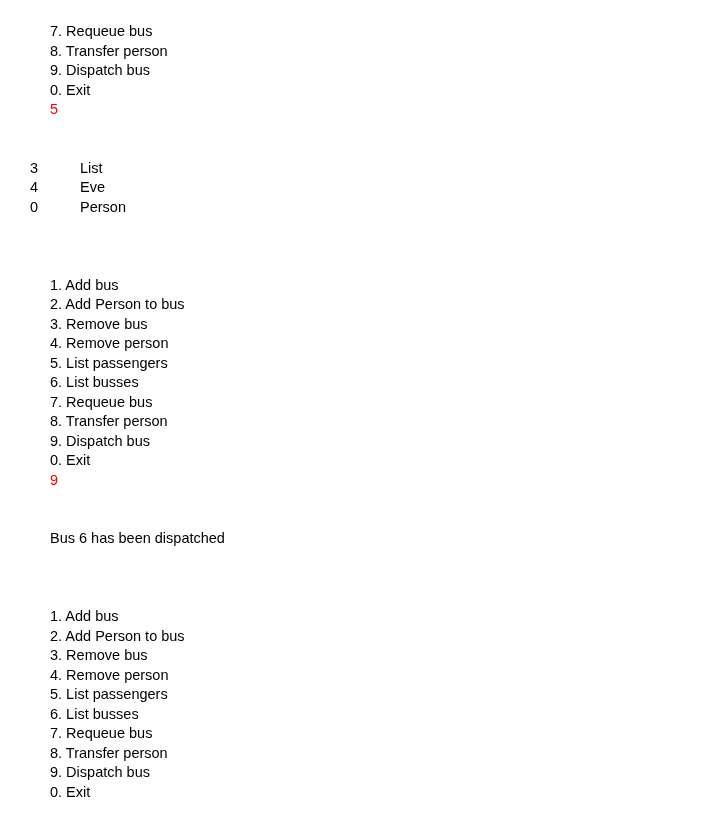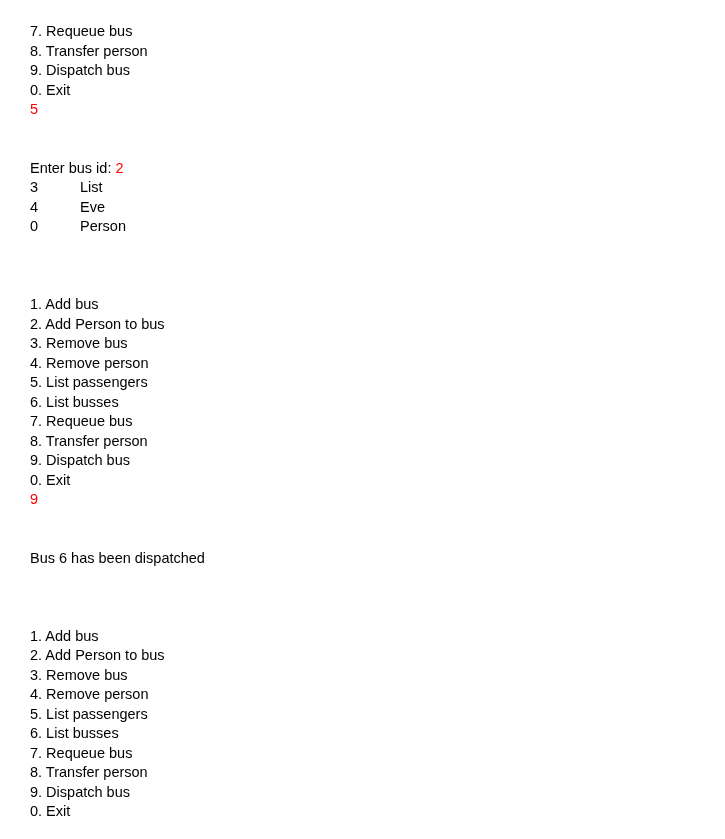--- a/index.html
+++ b/index.html
@@ -16,20 +16,21 @@
     overflow: hidden;
   }
   .console {
     padding: 22px 0 0 30px;
   }
   .line {
     height: 19.5px;
     line-height: 19.5px;
     white-space: pre;
     color: #000000;
+    margin-left: 20px;
   }
   .line.blank {
     height: 19.5px;
   }
   .input-echo {
     color: #ff0000;
   }
   .inline-input {
     color: #ff0000;
   }
@@ -54,21 +55,20 @@
 
   <div class="line">7. Requeue bus</div>
   <div class="line">8. Transfer person</div>
   <div class="line">9. Dispatch bus</div>
   <div class="line">0. Exit</div>
   <div class="line input-echo">5</div>
 
   <div class="line blank"></div>
   <div class="line blank"></div>
 
-  <div class="line"><span>Enter bus id: </span><span class="inline-input">2</span></div>
 
   <div class="passenger-row">
     <span class="passenger-id">3</span>
     <span class="passenger-name">List</span>
   </div>
   <div class="passenger-row">
     <span class="passenger-id">4</span>
     <span class="passenger-name">Eve</span>
   </div>
   <div class="passenger-row">

